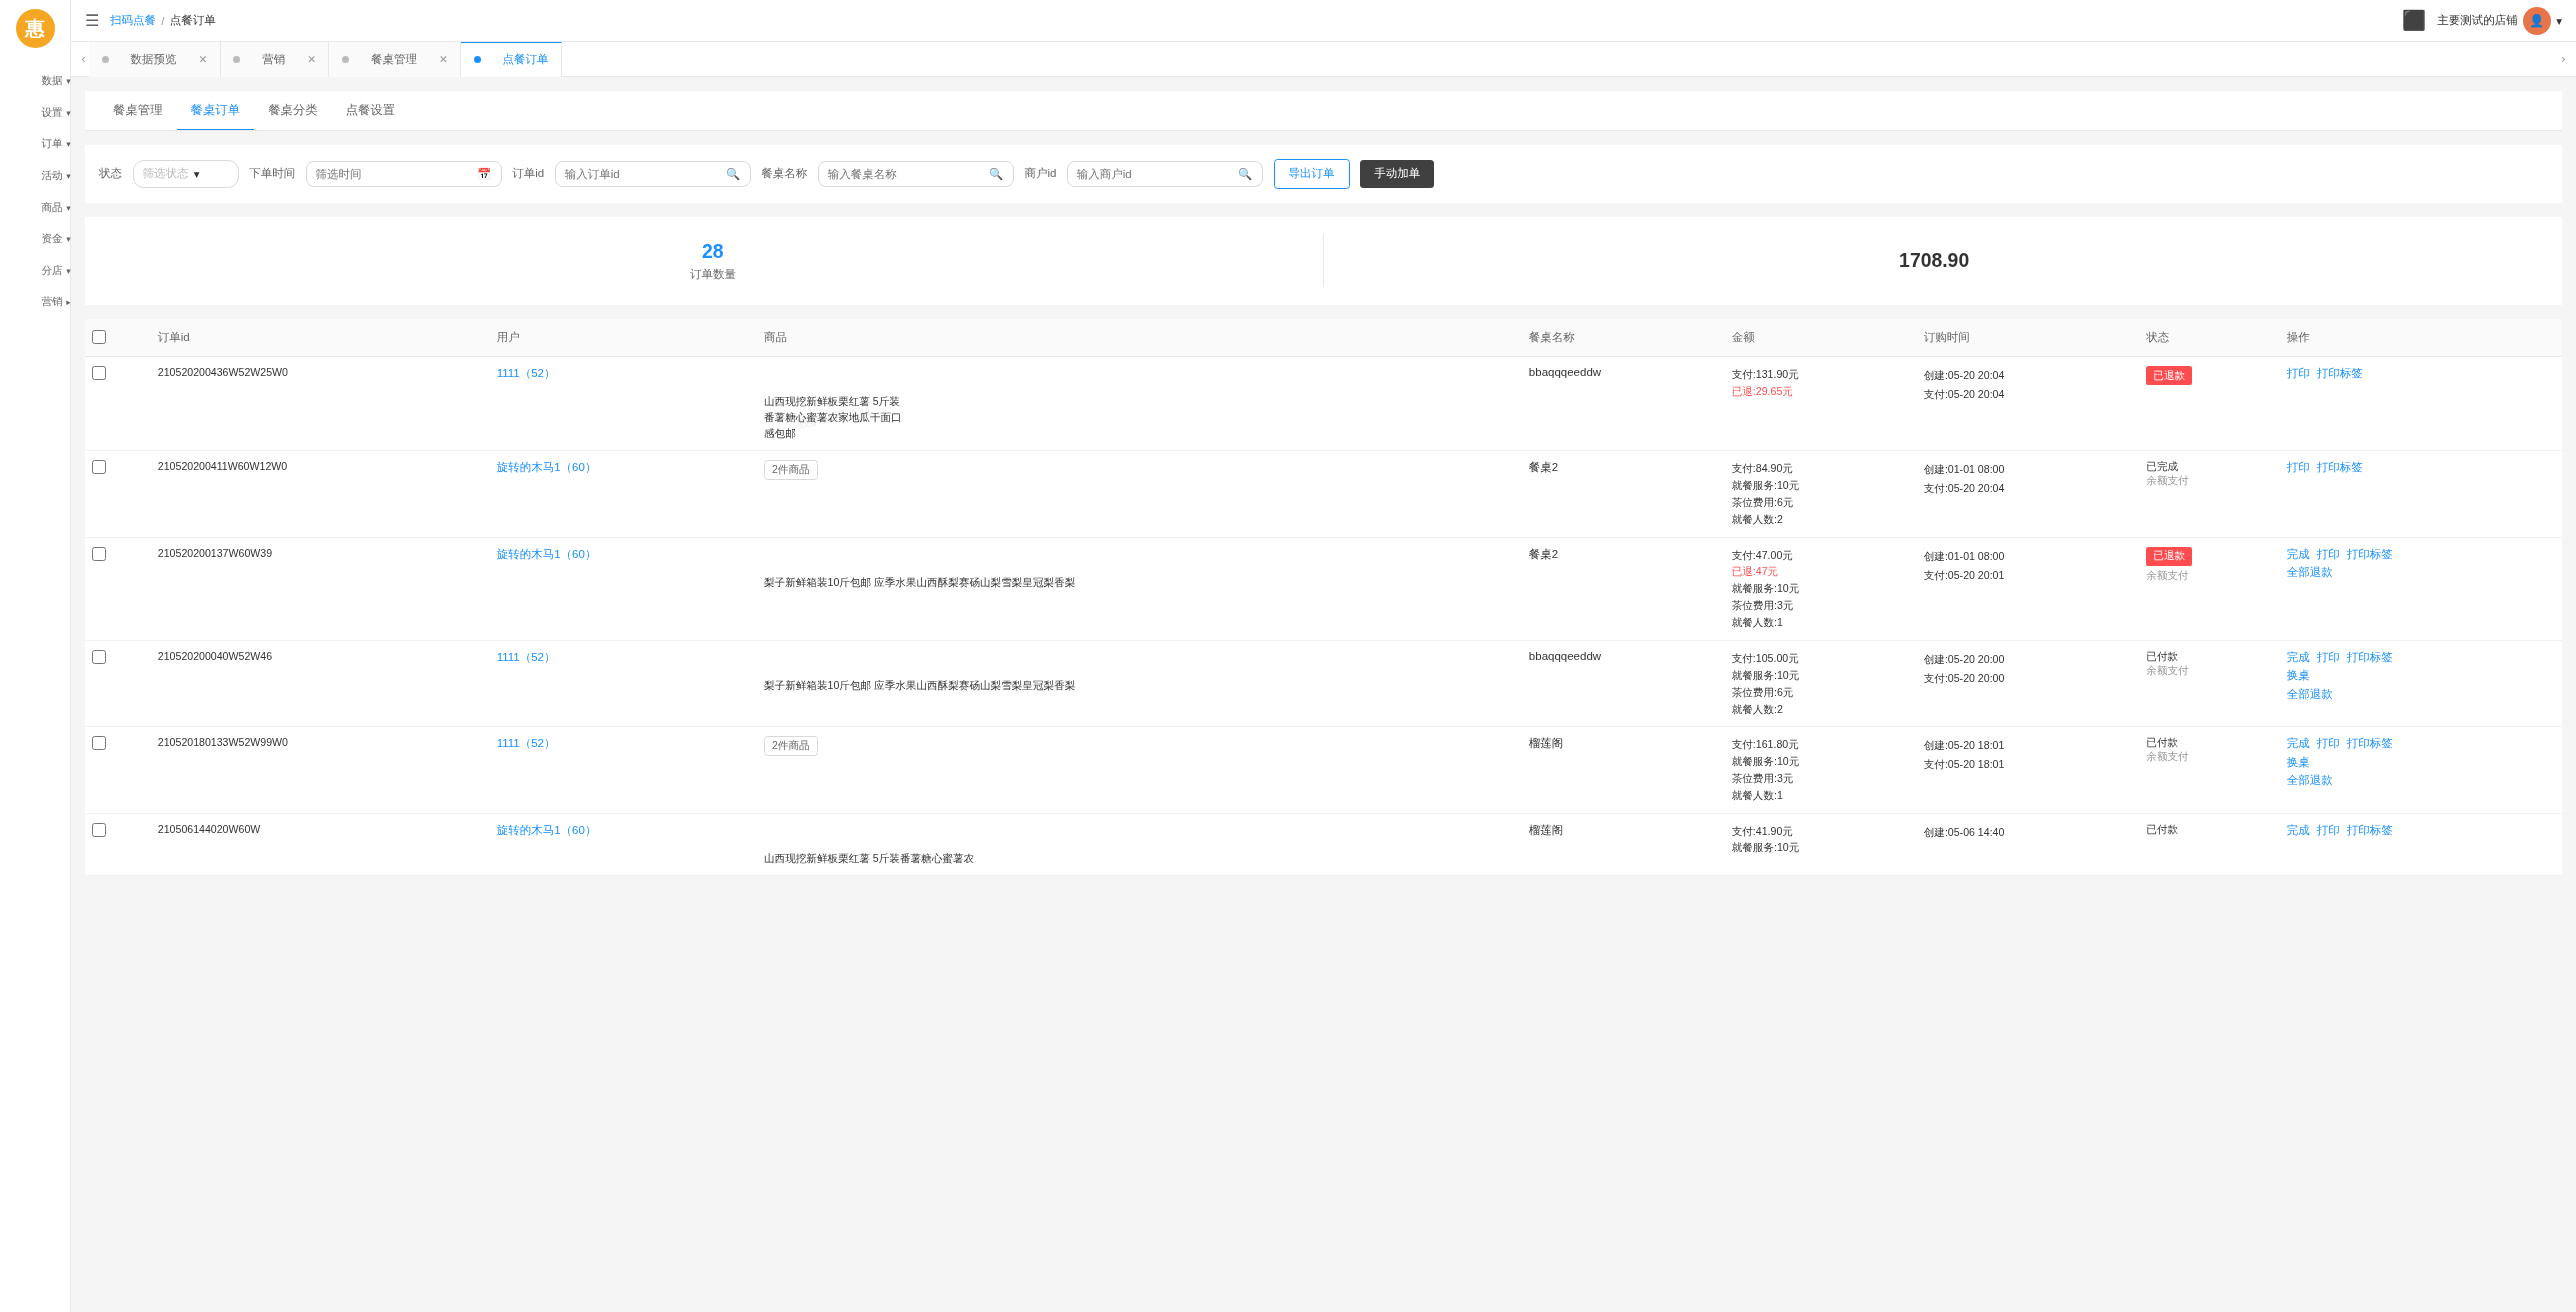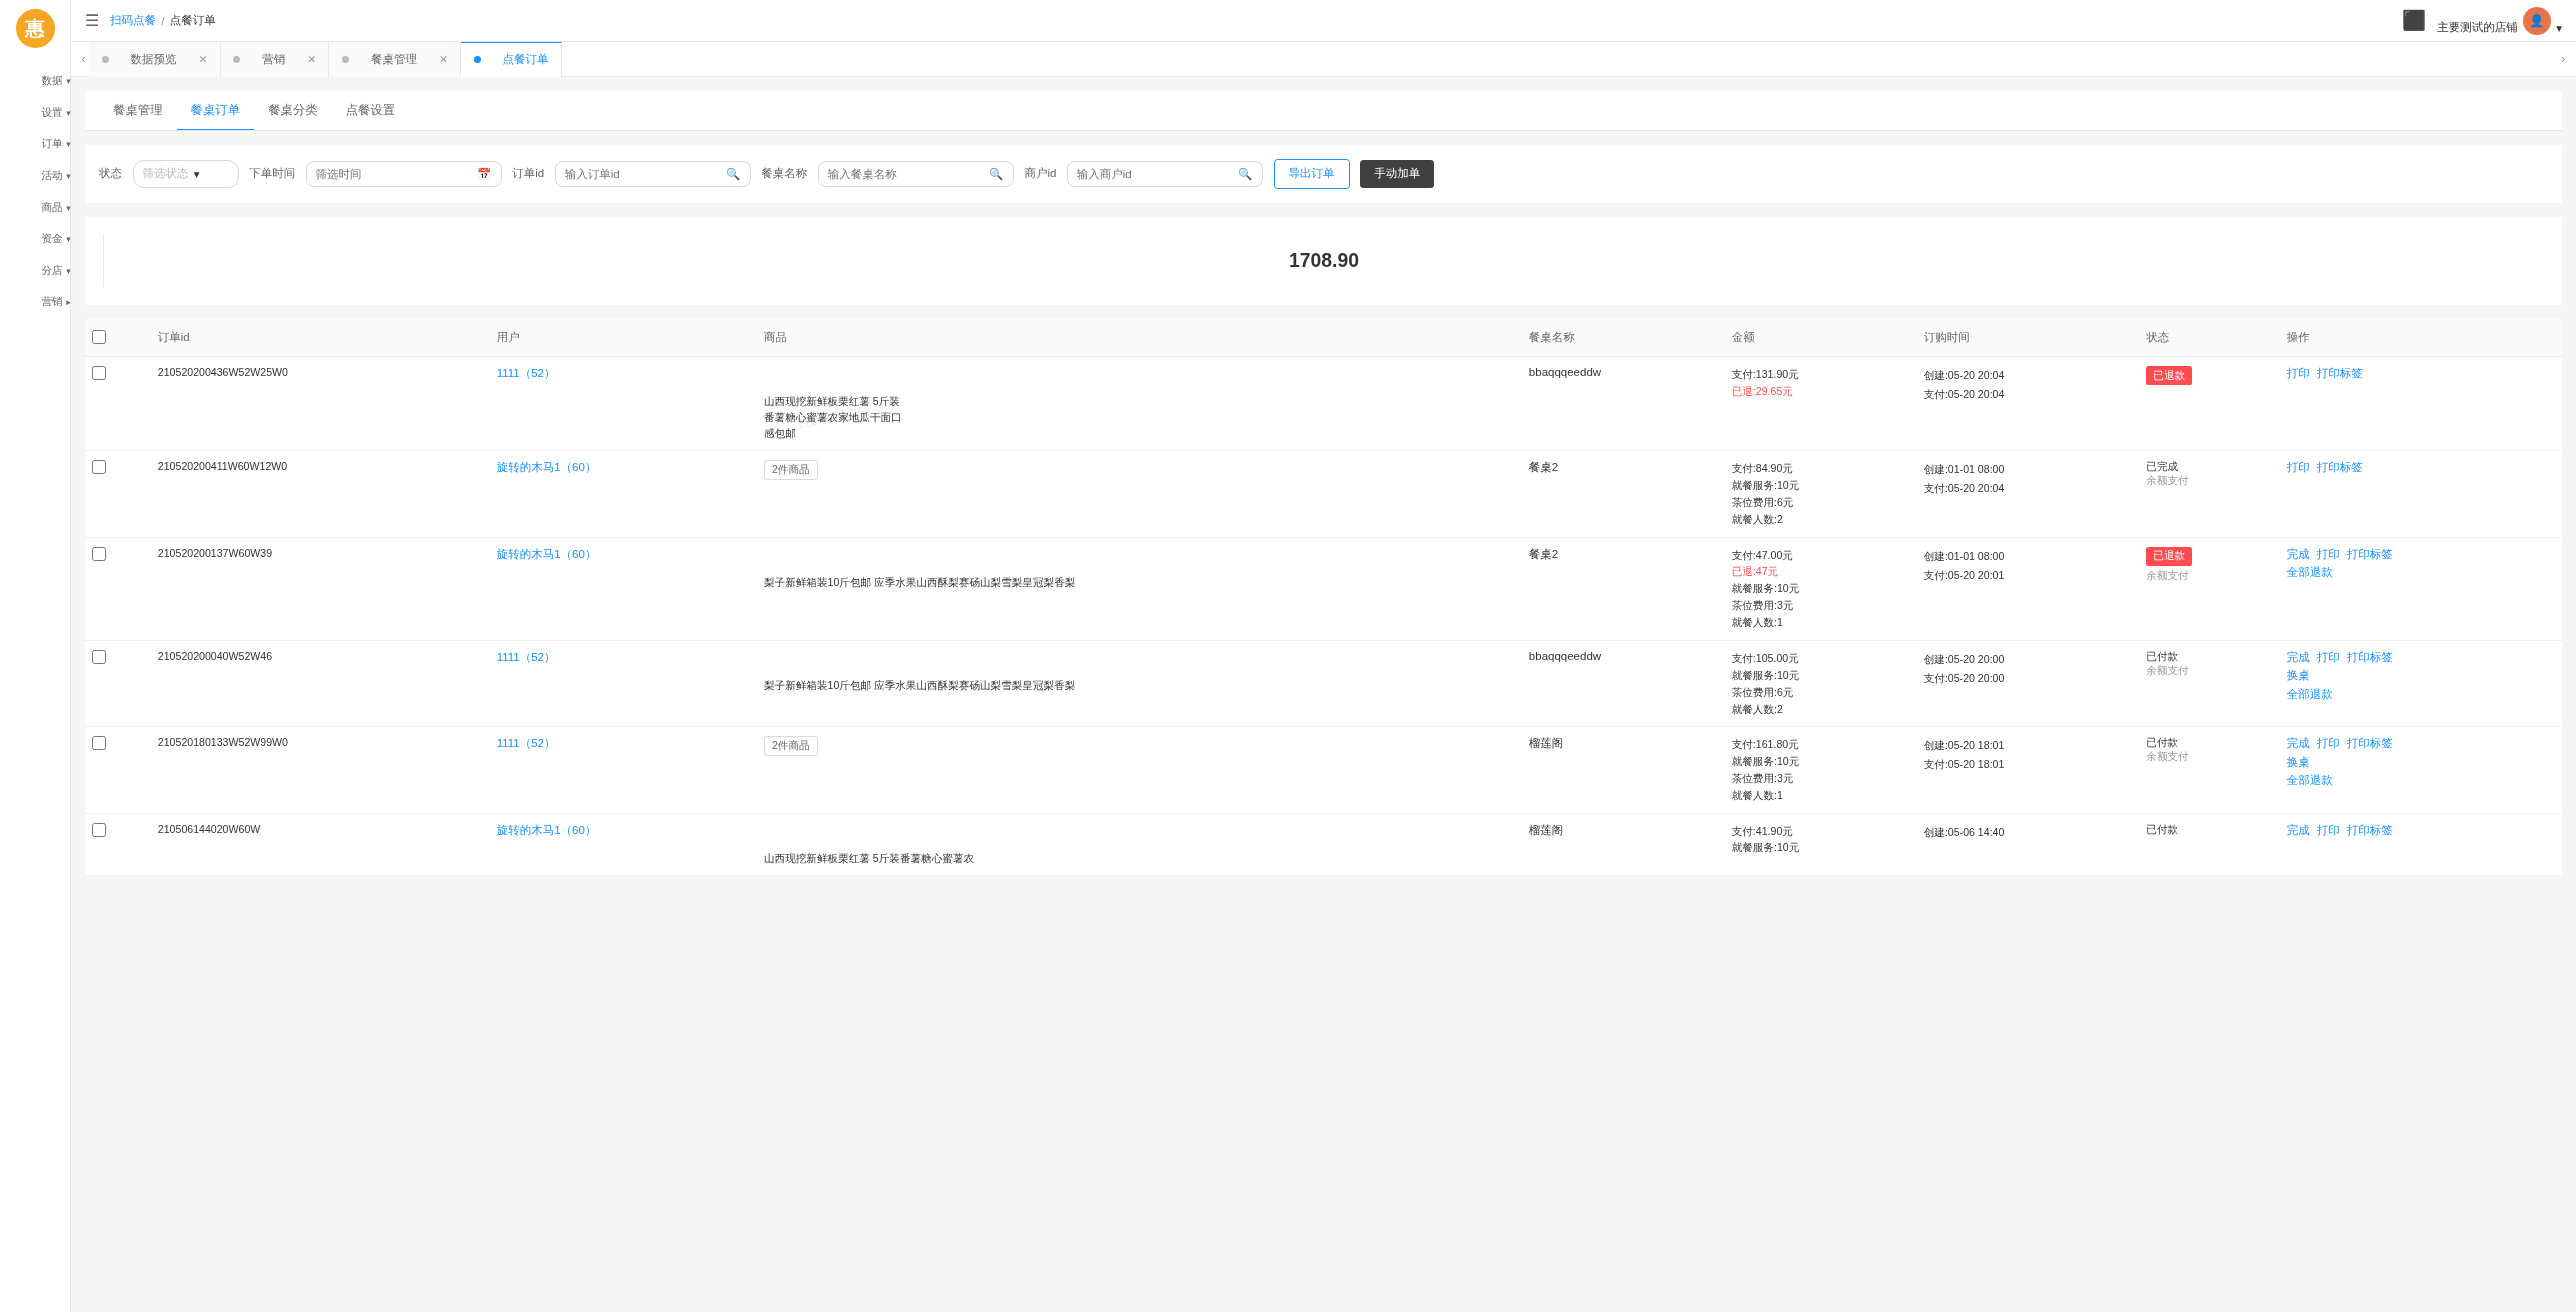--- a/index.html
+++ b/index.html
@@ -15,21 +15,21 @@
     
     .main { flex: 1; display: flex; flex-direction: column; overflow: hidden; }
 
     
     .top-header { height: 42px; background: #fff; border-bottom: 0.9px solid #e8e8e8; display: flex; align-items: center; justify-content: space-between; padding: 0 14px; }
     .header-left { display: flex; align-items: center; gap: 10.6px; }
     .hamburger-icon { font-size: 16px; cursor: pointer; color: #666; }
     .breadcrumb { display: flex; align-items: center; gap: 5.3px; color: #999; font-size: 11.5px; }
     .header-right { display: flex; align-items: center; gap: 10.6px; }
     .qr-icon { font-size: 17.7px; color: #666; cursor: pointer; }
-    .store-info { display: flex; align-items: flex-end; gap: 5.3px; color: #333; font-size: 11.5px; cursor: pointer; }
+    .store-info { display: flex; align-items: center; gap: 5.3px; color: #333; font-size: 11.5px; cursor: pointer; }
     .avatar { width: 28px; height: 28px; background: #e8744a; border-radius: 50%; display: flex; align-items: center; justify-content: center; color: white; font-size: 12.4px; }
 
     
     .tab-bar { background: #fff; border-bottom: 0.9px solid #e8e8e8; display: flex; align-items: center; padding: 0 7px; height: 35px; }
     .tab-scroll-btn { color: #999; cursor: pointer; padding: 0 3.5px; font-size: 12.4px; }
     .tabs-container { display: flex; flex: 1; overflow: hidden; }
     .tab { display: flex; align-items: center; gap: 22px; padding: 0 12.4px; height: 35px; border-right: 0.9px solid #e8e8e8; cursor: pointer; font-size: 11.5px; color: #666; background: #fafafa; white-space: nowrap; }
     .tab.active { background: #fff; color: #1890ff; border-top: 1.8px solid #1890ff; }
     .tab-dot { width: 7px; height: 7px; border-radius: 50%; background: #bbb; }
     .tab-dot.active { background: #1890ff; }
@@ -218,20 +218,24 @@
       <div class="filter-input">
         <input type="text" placeholder="输入商户id" style="">
         <span>🔍</span>
       </div>
 
       <button class="btn-outline-blue">导出订单</button>
       <button class="btn-blue">手动加单</button>
     </div>
 
     <div class="stats-row">
+      <div class="stat-item">
+        <div class="stat-number">28</div>
+        <div class="stat-label">订单数量</div>
+      </div>
       <div class="stat-divider"></div>
       <div class="stat-item">
         <div class="stat-number" style="color:#333;">1708.90</div>
       </div>
     </div>
 
     <div class="table-container">
       <table class="table">
         <thead>
           <tr>

